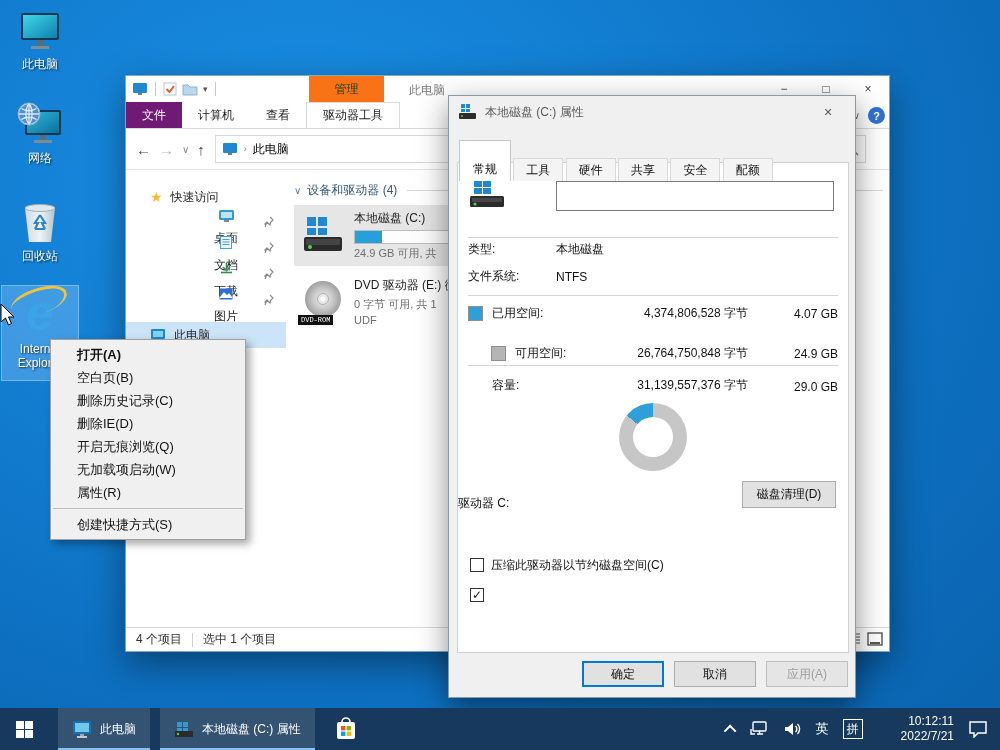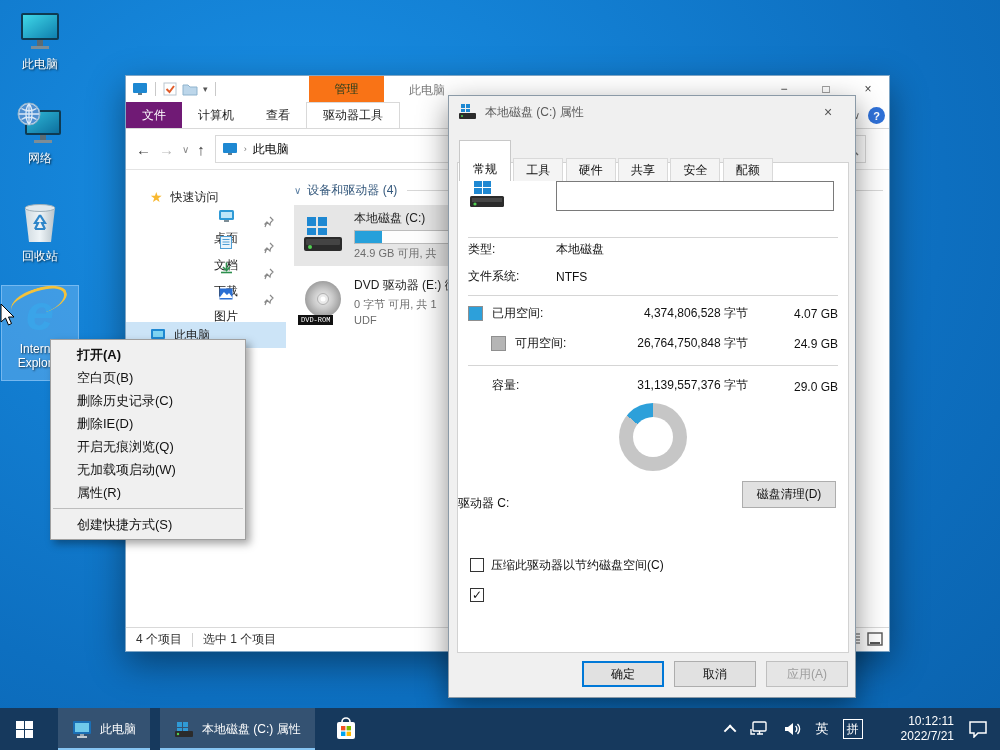--- a/index.html
+++ b/index.html
@@ -500,21 +500,21 @@
       </div>
 
       <div class="hr" style="top:132px;"></div>
 
       <div class="frow" style="top:142px;">
         <span class="swatch" style="background:#2da0da;"></span>
         <span class="flabel" style="width:79px;">已用空间:</span>
         <span class="bytes">4,374,806,528 字节</span>
         <span class="gb">4.07 GB</span>
       </div>
-      <div class="frow" style="top:172px;padding-left:23px;">
+      <div class="frow" style="top:182px;padding-left:23px;">
         <span class="swatch" style="background:#b5b5b5;"></span>
         <span class="flabel" style="width:79px;">可用空间:</span>
         <span class="bytes">26,764,750,848 字节</span>
         <span class="gb">24.9 GB</span>
       </div>
 
       <div class="hr" style="top:202px;"></div>
 
       <div class="frow" style="top:214px;align-items:flex-end;">
         <span style="width:24px;"></span>

